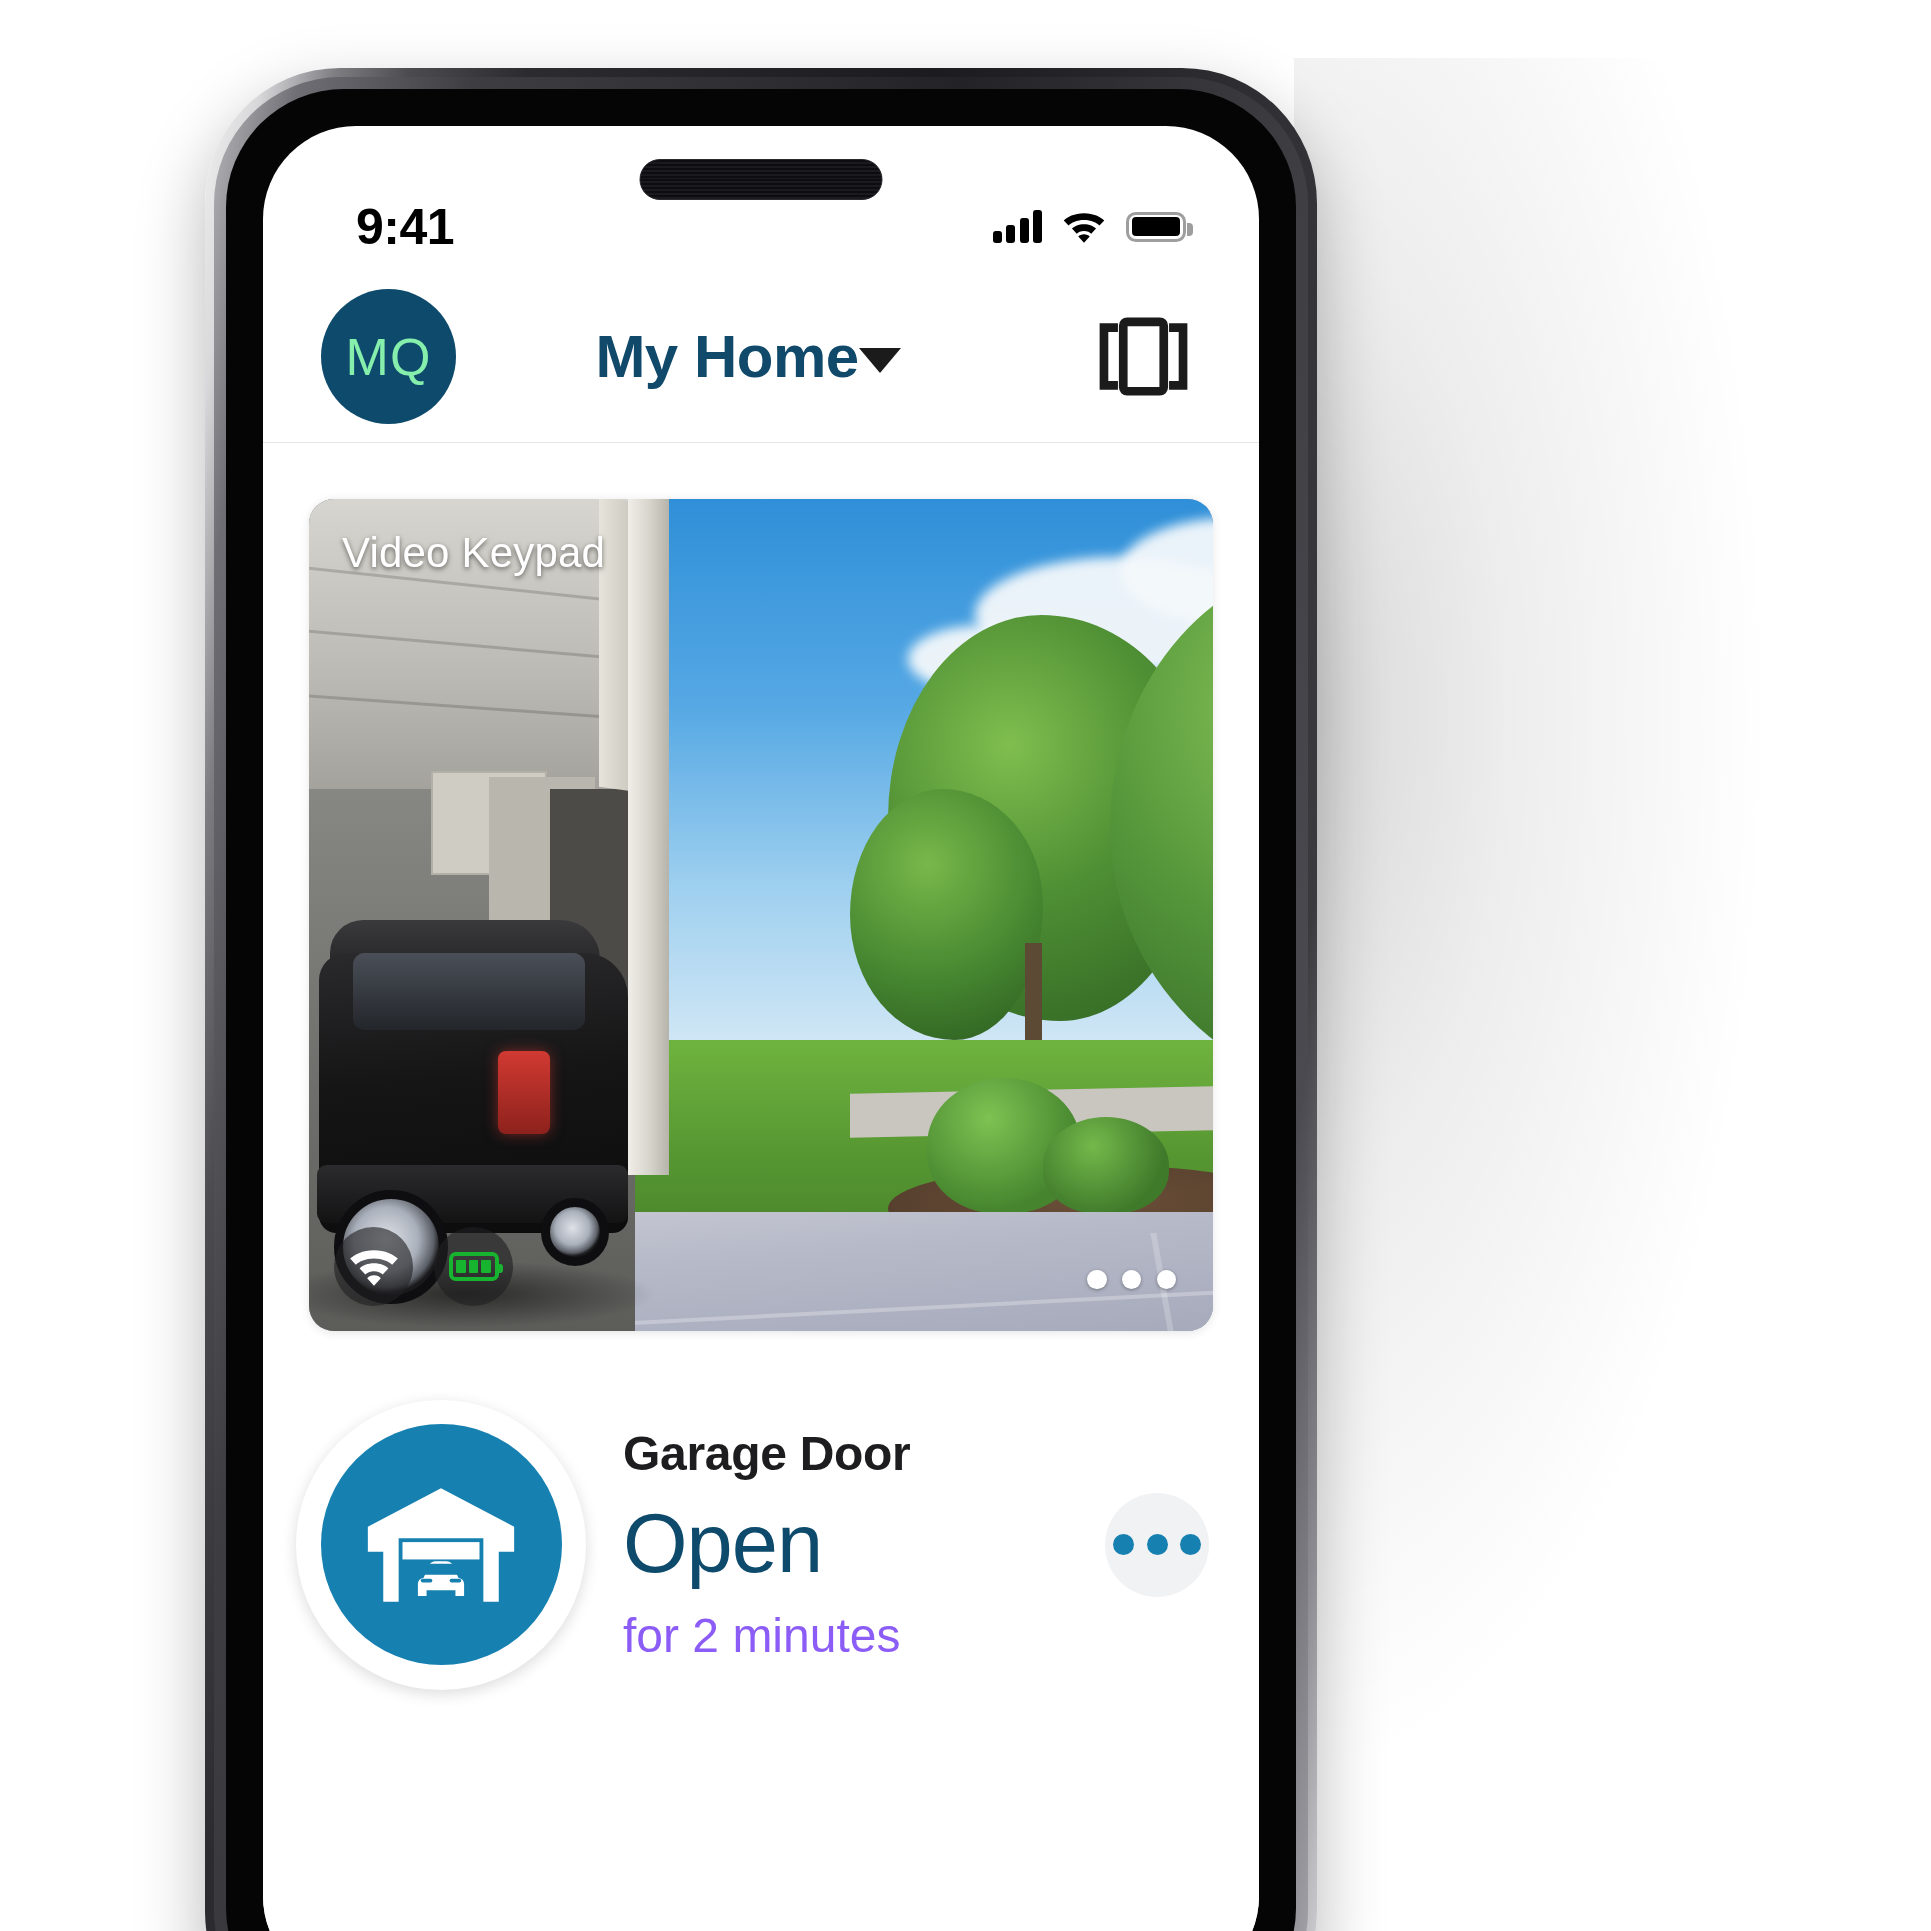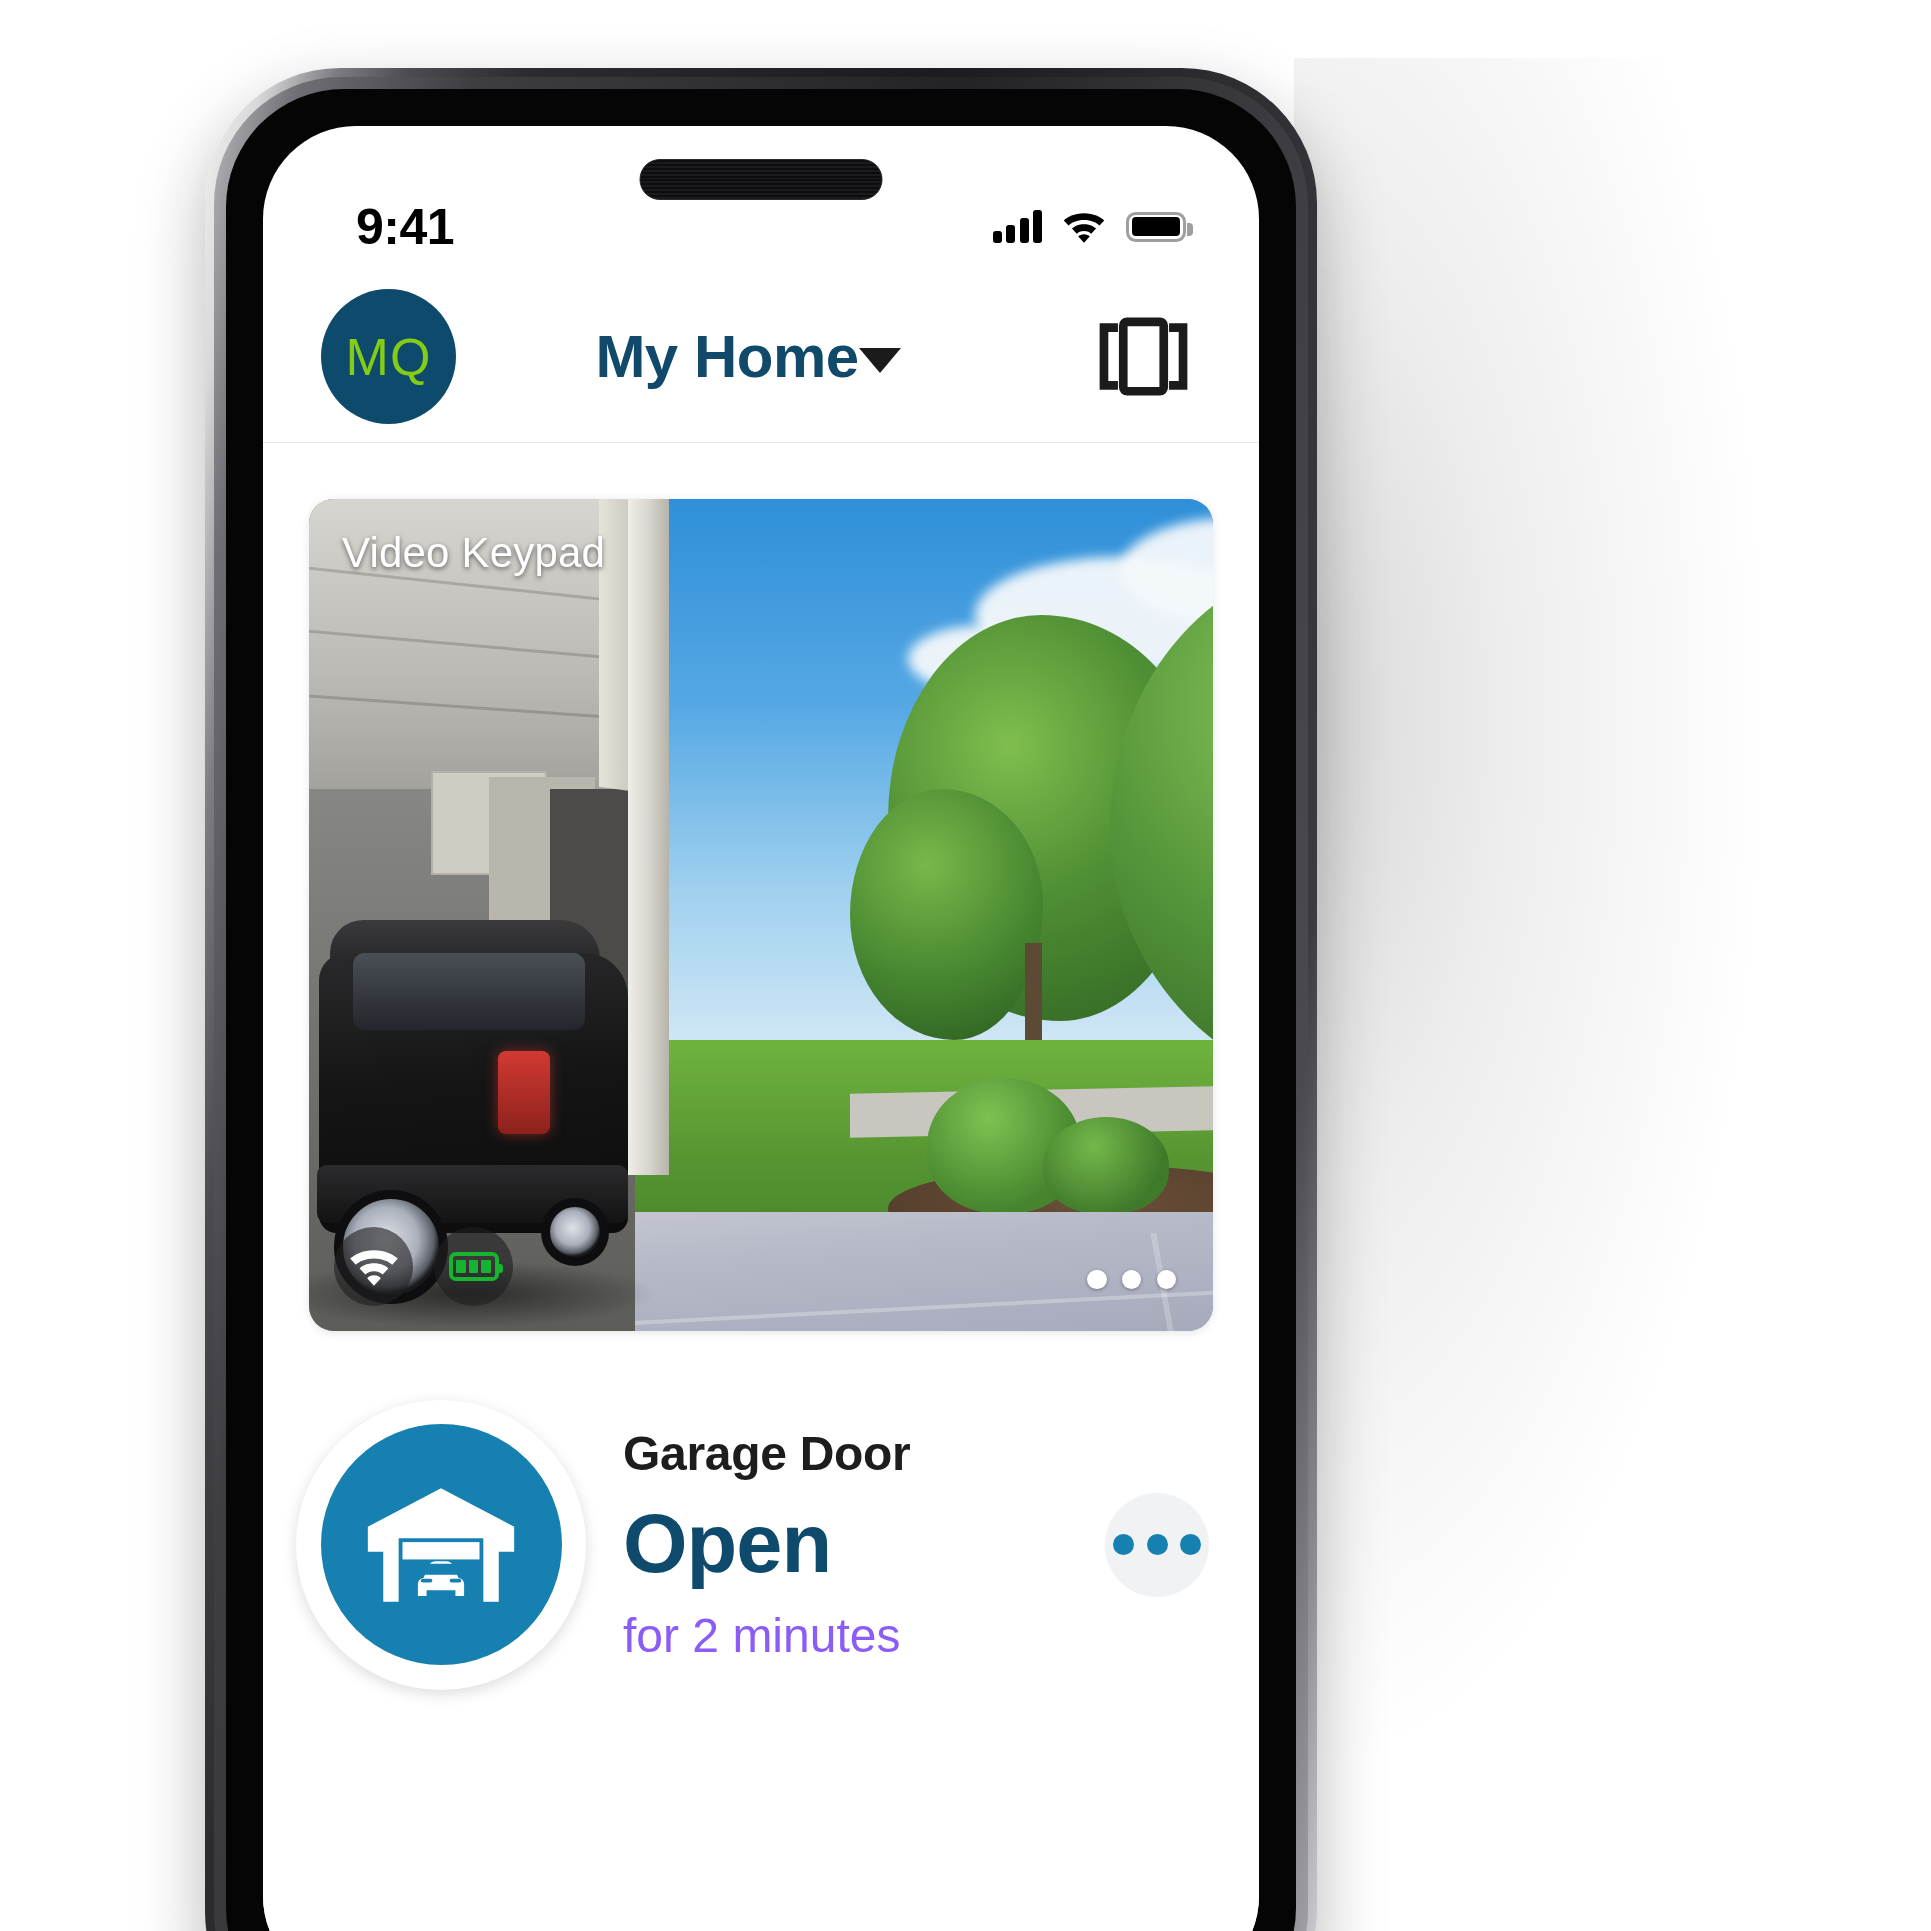--- a/index.html
+++ b/index.html
@@ -87,21 +87,21 @@
 
   
   .navbar {
     position:absolute; left:0; top:145px; width:100%; height:172px;
     display:flex; align-items:center; padding:0 70px 0 58px;
     background:#fff;
     border-bottom:1.9px solid #e7e7e9;
   }
   .avatar {
     width:135px; height:135px; border-radius:50%;
-    background:#0d4a6b; color:#84cc16;
+    background:#0d4a6b; color:#86efac;
     display:flex; align-items:center; justify-content:center;
     font-size:52px; font-weight:400; letter-spacing:1px;
     flex:0 0 auto;
   }
   .nav-title-wrap{
     flex:1 1 auto; display:flex; align-items:center; justify-content:center; 
     margin-left:-58px;
   }
   .nav-title{ font-size:60px; font-weight:700; color:#10496a; letter-spacing:-0.5px; }
   .caret {
@@ -267,21 +267,21 @@
     display:flex;align-items:center;justify-content:center;
     flex:0 0 auto;
   }
   .dev-icon{
     width:241px;height:241px;border-radius:50%;
     background:#1680b0;
     display:flex;align-items:center;justify-content:center;
   }
   .dev-text{ flex:1 1 auto; margin-left:37px; }
   .dev-name{ font-size:48px; font-weight:700; color:#1d1d1f; letter-spacing:-0.3px; }
-  .dev-state{ font-size:83px; font-weight:700; color:#0d4a6b; line-height:1.08; margin-top:17.4px; letter-spacing:-1px;}
+  .dev-state{ font-size:83px; font-weight:400; color:#0d4a6b; line-height:1.08; margin-top:17.4px; letter-spacing:-1px;}
   .dev-sub{ font-size:48px; font-weight:400; color:#8b5cf6; margin-top:19.3px; }
   .dev-more{
     width:104px;height:104px;border-radius:50%;
     background:#f1f2f4;
     display:flex;align-items:center;justify-content:center;gap:12.6px;
     flex:0 0 auto;
   }
   .dev-more i{ width:21px;height:21px;border-radius:50%;background:#1680b0;display:block; }
 </style>
 </head>

